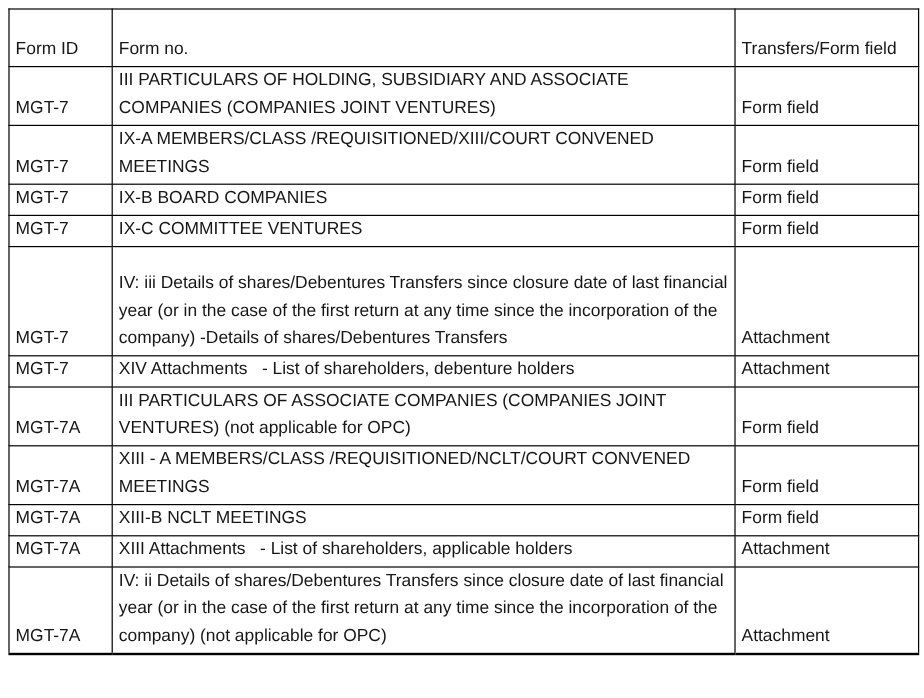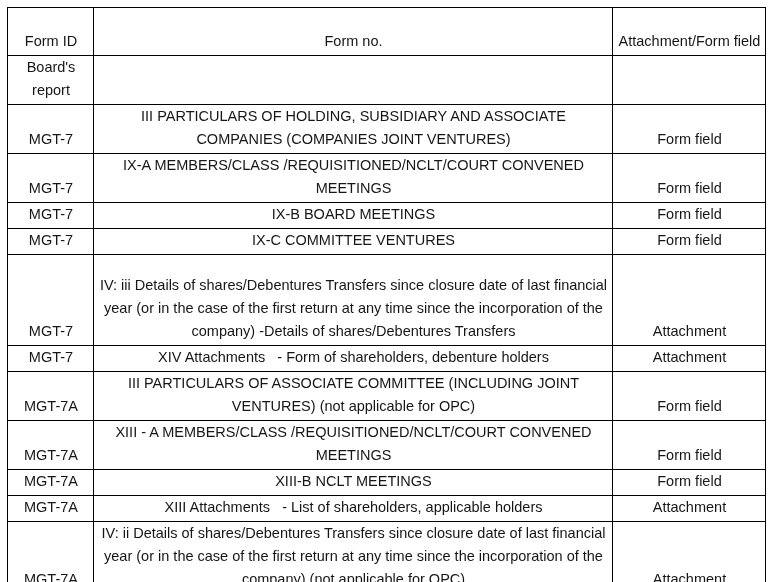--- a/index.html
+++ b/index.html
@@ -21,21 +21,21 @@
     border-collapse: collapse;
     table-layout: fixed;
     width: 758px;
     font-size: 14.5px;
     line-height: 23px;
   }
   table.grid th,
   table.grid td {
     border: 1px solid #000000;
     vertical-align: bottom;
-    text-align: center;
+    text-align: left;
     font-weight: normal;
     padding: 0 4px 2px 5px;
     white-space: pre-wrap;
     overflow: hidden;
   }
   table.grid col.c-form  { width: 86px; }
   table.grid col.c-field { width: 519px; }
   table.grid col.c-type  { width: 153px; }
   th.form-id-head { padding-left: 9px; }
   tr.row-last th, tr.row-last td { border-bottom: 2.5px solid #000000; }
@@ -47,62 +47,57 @@
   <table class="grid">
     <colgroup>
       <col class="c-form">
       <col class="c-field">
       <col class="c-type">
     </colgroup>
     <thead>
       <tr style="height:48px">
         <th class="form-id-head">Form ID</th>
         <th>Form no.</th>
-        <th>Attachment/Form field</th>
+        <th>Transfers/Form field</th>
       </tr>
     </thead>
     <tbody>
-      <tr style="height:45px">
-        <td>Board's report</td>
-        <td></td>
-        <td></td>
-      </tr>
       <tr style="height:47px">
         <td>MGT-7</td>
         <td>III PARTICULARS OF HOLDING, SUBSIDIARY AND ASSOCIATE COMPANIES (COMPANIES JOINT VENTURES)</td>
         <td>Form field</td>
       </tr>
       <tr style="height:47px">
         <td>MGT-7</td>
-        <td>IX-A MEMBERS/CLASS /REQUISITIONED/NCLT/COURT CONVENED MEETINGS</td>
+        <td>IX-A MEMBERS/CLASS /REQUISITIONED/XIII/COURT CONVENED MEETINGS</td>
         <td>Form field</td>
       </tr>
       <tr style="height:24px">
         <td>MGT-7</td>
-        <td>IX-B BOARD MEETINGS</td>
+        <td>IX-B BOARD COMPANIES</td>
         <td>Form field</td>
       </tr>
       <tr style="height:24px">
         <td>MGT-7</td>
         <td>IX-C COMMITTEE VENTURES</td>
         <td>Form field</td>
       </tr>
       <tr style="height:91px">
         <td>MGT-7</td>
         <td>IV: iii Details of shares/Debentures Transfers since closure date of last financial year (or in the case of the first return at any time since the incorporation of the company) -Details of shares/Debentures Transfers</td>
         <td>Attachment</td>
       </tr>
       <tr style="height:25px">
         <td>MGT-7</td>
-        <td>XIV Attachments   - Form of shareholders, debenture holders</td>
+        <td>XIV Attachments   - List of shareholders, debenture holders</td>
         <td>Attachment</td>
       </tr>
       <tr style="height:48px">
         <td>MGT-7A</td>
-        <td>III PARTICULARS OF ASSOCIATE COMMITTEE (INCLUDING JOINT VENTURES) (not applicable for OPC)</td>
+        <td>III PARTICULARS OF ASSOCIATE COMPANIES (COMPANIES JOINT VENTURES) (not applicable for OPC)</td>
         <td>Form field</td>
       </tr>
       <tr style="height:49px">
         <td>MGT-7A</td>
         <td>XIII - A MEMBERS/CLASS /REQUISITIONED/NCLT/COURT CONVENED MEETINGS</td>
         <td>Form field</td>
       </tr>
       <tr style="height:24px">
         <td>MGT-7A</td>
         <td>XIII-B NCLT MEETINGS</td>

